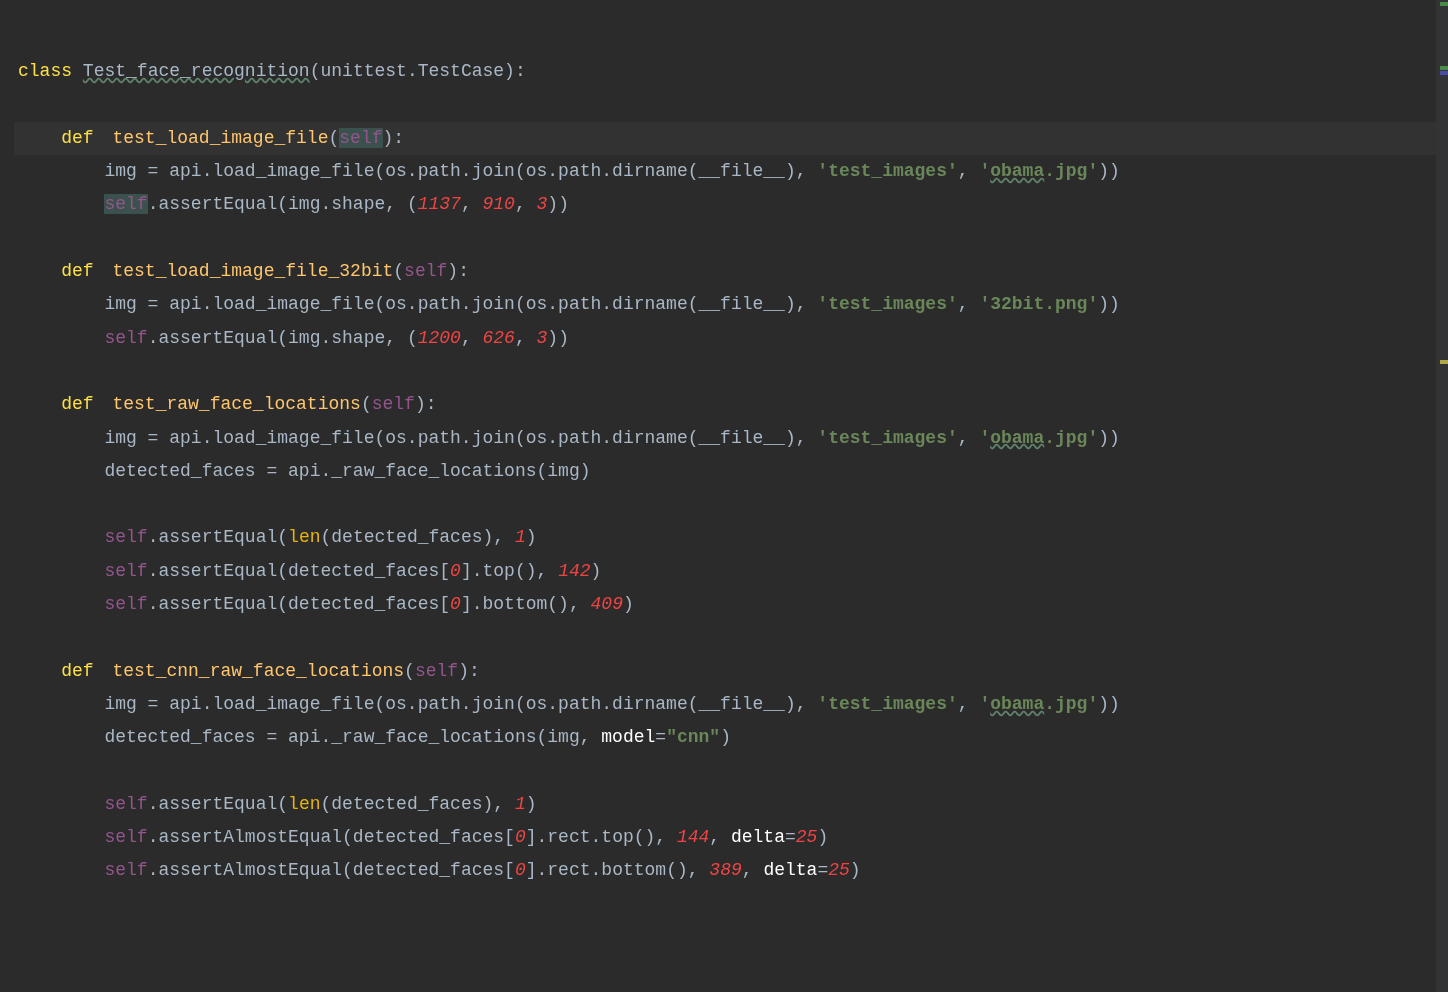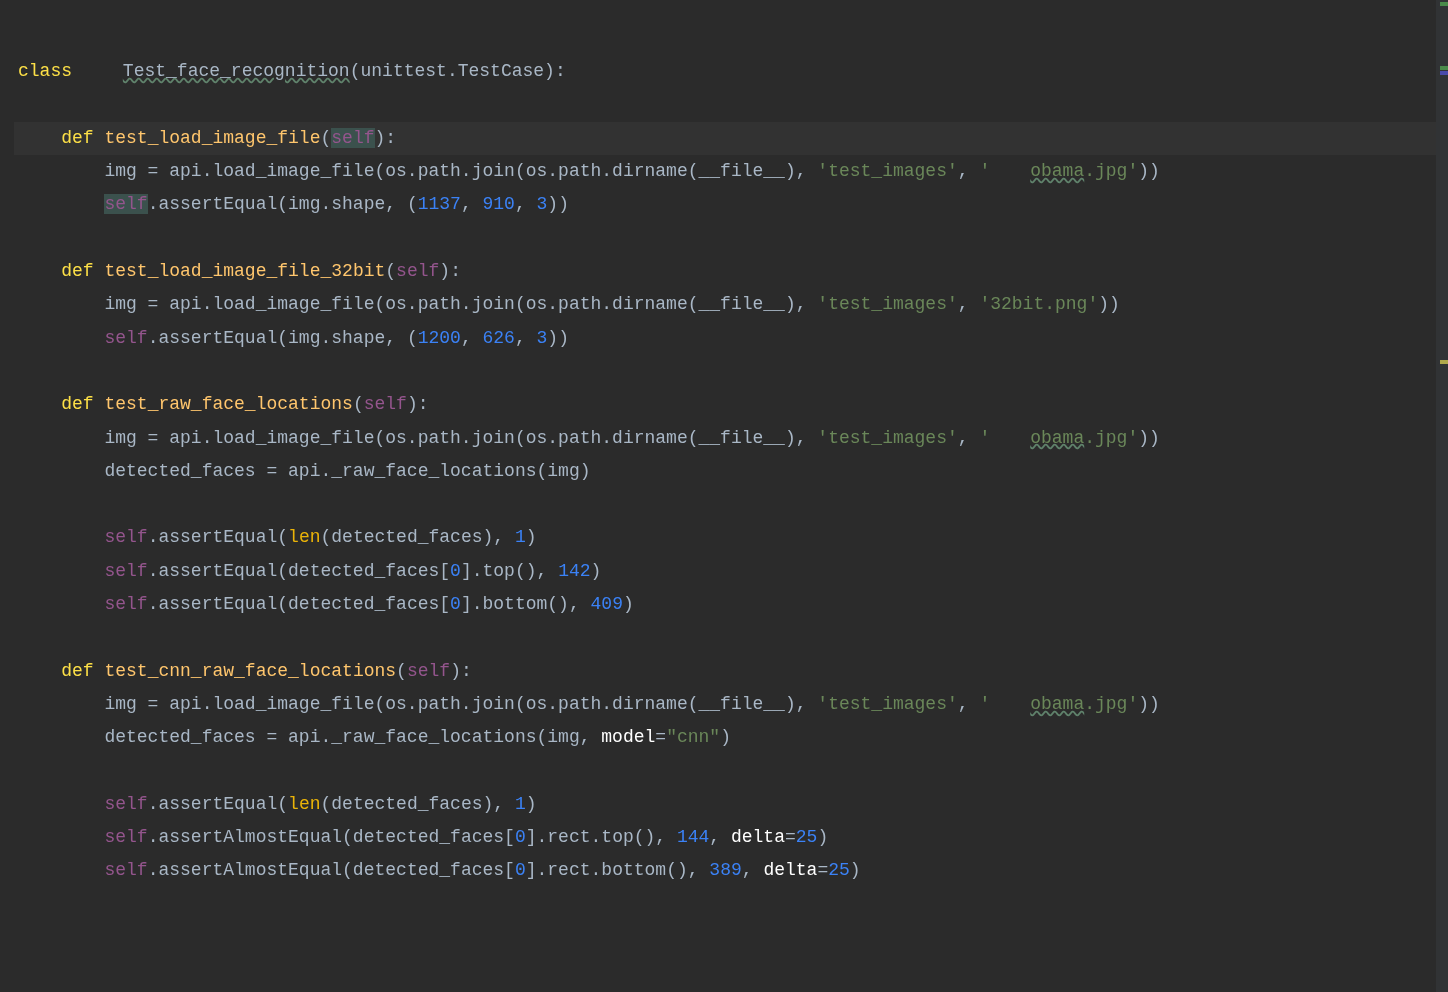--- a/index.html
+++ b/index.html
@@ -36,28 +36,28 @@
   .code {
     position: absolute;
     left: 14px; right: 12px; top: 0; bottom: 0;
     padding-top: 22px;
     white-space: pre;
     overflow: hidden;
   }
   .line { padding-left: 4px; height: 33.3px; }
   .hl-line { background: #323232; }
   .kw { color: #fde047; }
-  .fn { color: #ffc66d; }
+  .fn { color: #ffc66d; margin-left: 8px; }
   .self { color: #94558d; }
   .selfbg { background: #3b514d; color: #94558d; }
-  .str { color: #6a8759; }
-  .num { color: #3b82f6; }
+  .str { color: #6a8759; font-weight: bold; }
+  .num { color: #ef4444; font-style: italic; }
   .bi { color: #eab308; }
   .param { color: #ffffff; }
-  .wavy { text-decoration-line: underline; text-decoration-style: wavy; text-decoration-color: #5f826b; margin-left: 40px; }
+  .wavy { text-decoration-line: underline; text-decoration-style: wavy; text-decoration-color: #5f826b; }
 </style>
 </head>
 <body>
 
 <div class="gutter"></div>
 
 <div class="minimap">
   <div class="mark" style="top:2px;background:#4a8a4a"></div>
   <div class="mark" style="top:66px;background:#4a8a4a"></div>
   <div class="mark" style="top:71px;background:#4a4aaa"></div>

